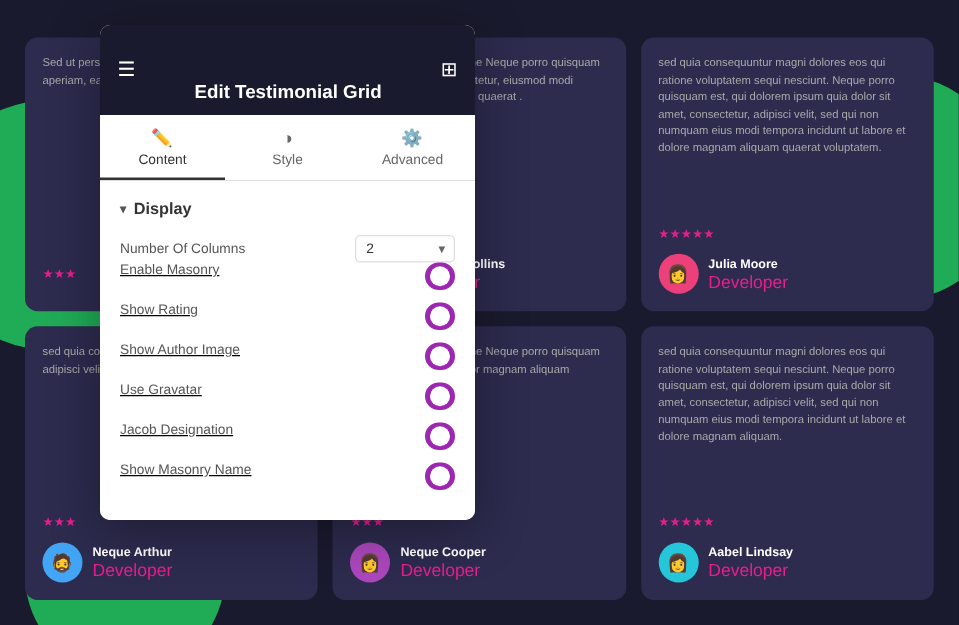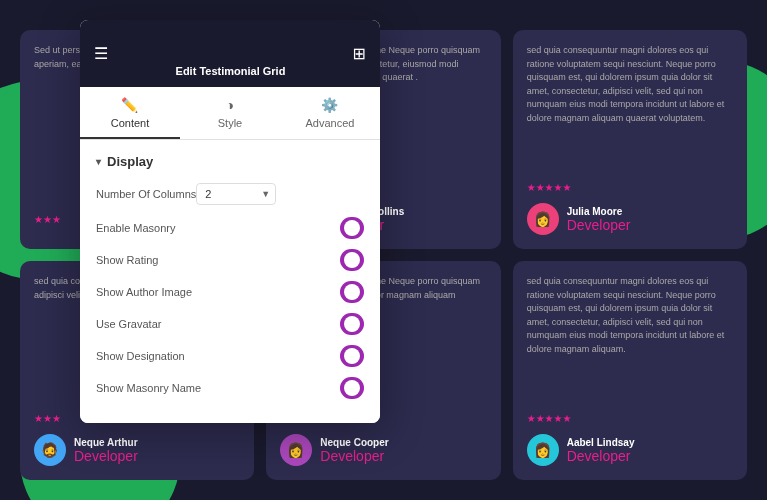--- a/index.html
+++ b/index.html
@@ -112,21 +112,21 @@
     
     .panel-header {
       background: #1a1a2e;
       color: #fff;
       display: flex;
       align-items: center;
       justify-content: space-between;
       padding: 10px 14px;
     }
     .panel-header-title {
-      font-size: 11px;
+      font-size: 15px;
       font-weight: 600;
       color: #fff;
       margin-top: 35px;
     }
     .hamburger-icon, .grid-icon {
       color: #fff;
       font-size: 16px;
       cursor: pointer;
     }
 
@@ -174,22 +174,21 @@
     }
     .section-arrow {
       font-size: 10px;
       color: #555;
     }
 
     
     .form-row {
       display: flex;
       align-items: center;
-      justify-content: flex-start;
-      margin-bottom: 12px;
+      justify-content: space-between;
     }
     .form-label {
       font-size: 11px;
       color: #555;
       font-weight: 500;
     }
 
     .select-wrapper {
       position: relative;
       display: flex;
@@ -210,23 +209,23 @@
       position: absolute;
       right: 6px;
       font-size: 9px;
       color: #666;
       pointer-events: none;
     }
 
     
     .toggle-row {
       display: flex;
-      align-items: center;
       justify-content: space-between;
       margin-bottom: 10px;
+      text-decoration: underline;
     }
     .toggle-label {
       font-size: 11px;
       color: #555;
       font-weight: 500;
     }
 
     .toggle {
       position: relative;
       width: 44px;
@@ -396,21 +395,21 @@
               <span class="toggle-yes">YES</span>
             </div></label>
         </div>
         <div class="toggle-row">
           <span class="toggle-label">Use Gravatar</span>
           <label class="toggle"><input type="checkbox" checked="" style=""><div class="toggle-slider">
               <span class="toggle-yes">YES</span>
             </div></label>
         </div>
         <div class="toggle-row">
-          <span class="toggle-label">Show Designation</span>
+          <span class="toggle-label">Jacob Designation</span>
           <label class="toggle"><input type="checkbox" checked="" style=""><div class="toggle-slider">
               <span class="toggle-yes">YES</span>
             </div></label>
         </div>
         <div class="toggle-row">
           <span class="toggle-label">Show Masonry Name</span>
           <label class="toggle"><input type="checkbox" checked="" style=""><div class="toggle-slider">
               <span class="toggle-yes">YES</span>
             </div></label>
         </div>

